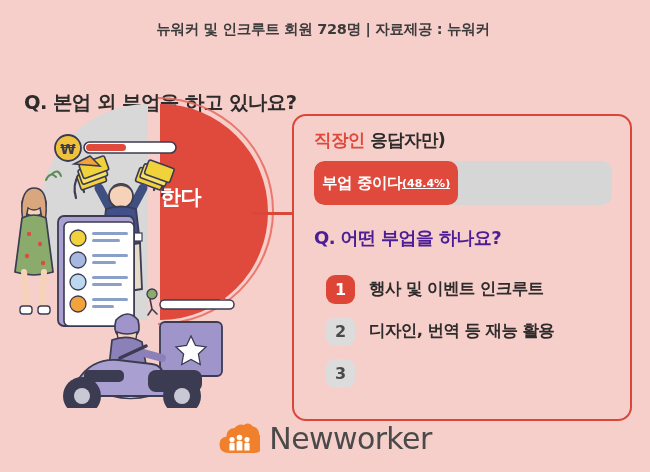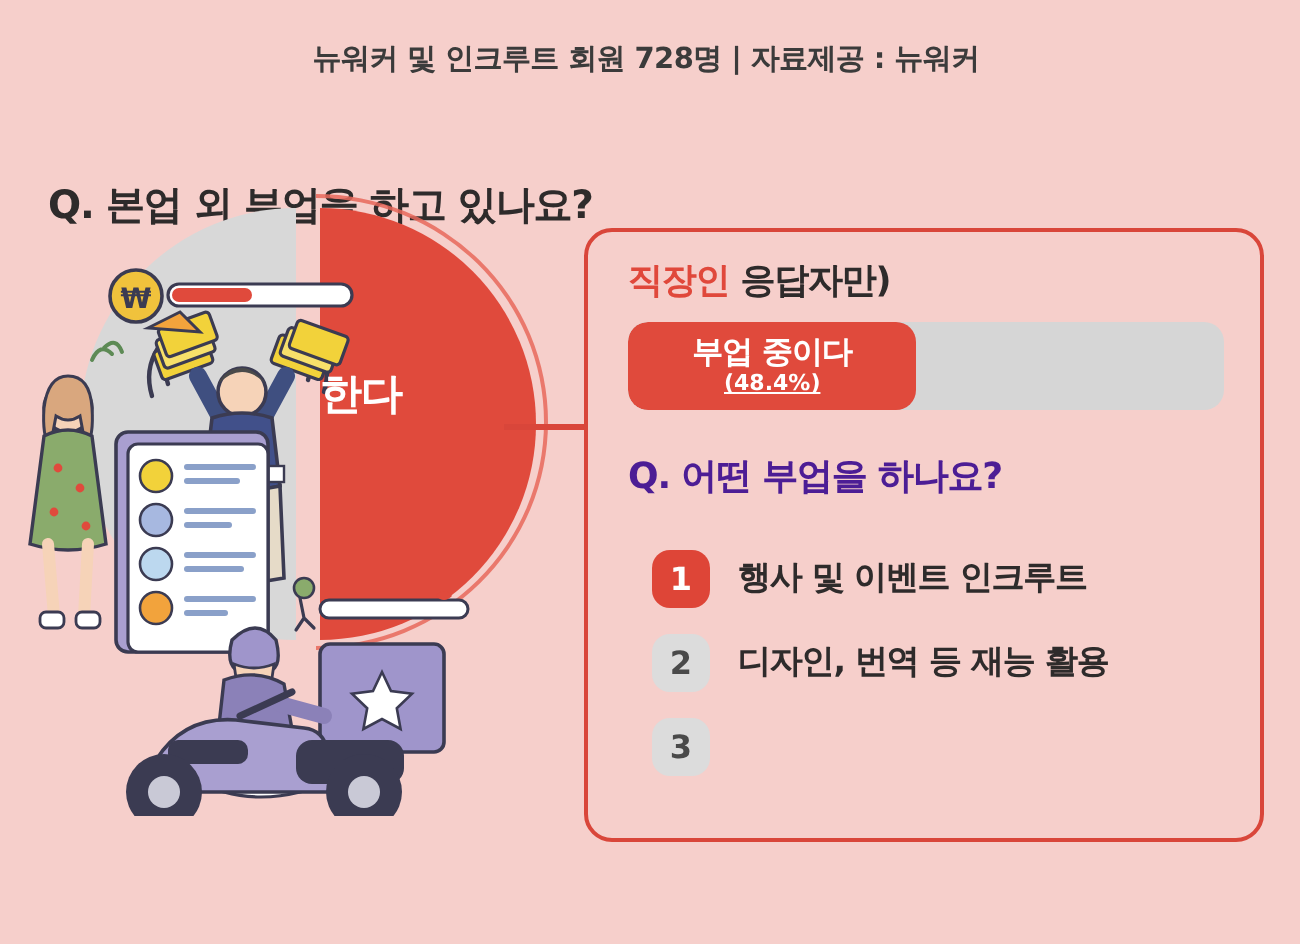--- a/index.html
+++ b/index.html
@@ -165,21 +165,21 @@
     overflow: hidden;
   }
   .bar-fill {
     position: absolute;
     left: 0;
     top: 0;
     height: 100%;
     background: #e04a3c;
     border-radius: 10px;
     display: flex;
-    flex-direction: column;
+    flex-direction: row;
     align-items: center;
     justify-content: center;
     color: #fff;
   }
   .bar-fill .bf-label {
     font-size: 15.5px;
     font-weight: 800;
     letter-spacing: -0.5px;
     line-height: 1.05;
   }
@@ -402,14 +402,28 @@
         <div class="rank-row">
           <div class="rank-badge rest">2</div>
           <div class="rank-text">디자인, 번역 등 재능 활용</div>
         </div>
         <div class="rank-row">
           <div class="rank-badge rest">3</div>
         </div>
       </div>
   </div>
 
+  <div class="logo">
+    <svg width="42" height="34" viewBox="0 0 42 34">
+      <path d="M11 31 q-9 0 -9.5 -8 q-0.5 -7 7 -8.5 q0 -8 8 -8.5 q4 -5 9.5 -3 q5 -3.5 9 1.5 q6 1 6 8 q5 2 4.5 9 q-0.5 9 -9 9.5z" fill="#f0802b"></path>
+      <g fill="#ffffff">
+        <circle cx="14" cy="17.5" r="2.6"></circle>
+        <path d="M11.4 21.5 q2.6 -2 5.2 0 l0 7 -5.2 0z"></path>
+        <circle cx="21.5" cy="15.5" r="2.8"></circle>
+        <path d="M18.6 19.8 q2.9 -2.2 5.8 0 l0 8.7 -5.8 0z"></path>
+        <circle cx="29" cy="17.5" r="2.6"></circle>
+        <path d="M26.4 21.5 q2.6 -2 5.2 0 l0 7 -5.2 0z"></path>
+      </g>
+    </svg>
+    <span class="logo-text">Newworker</span>
+  </div>
 
 </div>
 
 </body></html>

